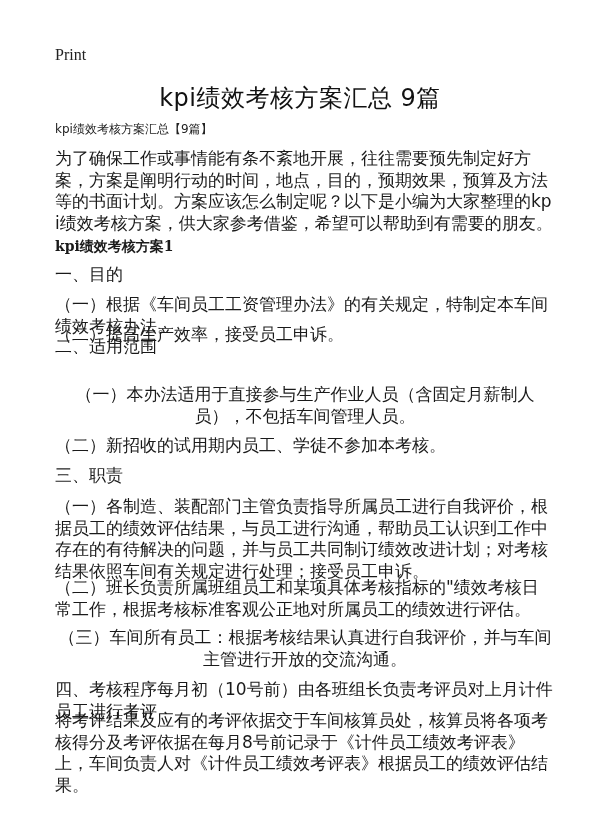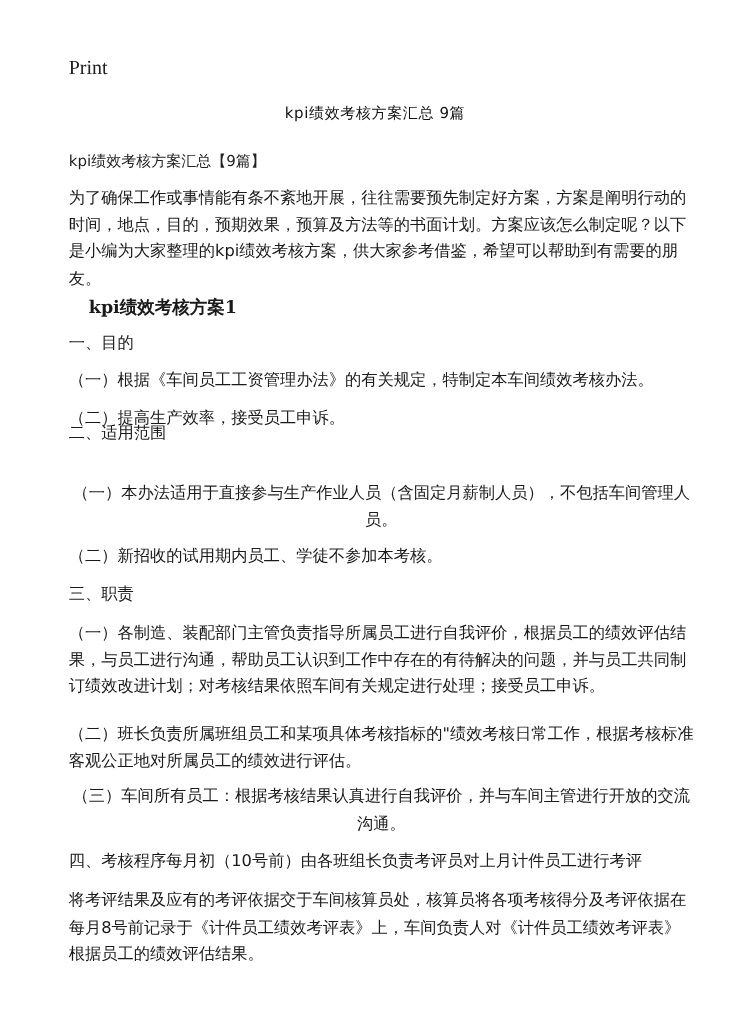--- a/index.html
+++ b/index.html
@@ -28,36 +28,36 @@
       font-family: "Liberation Serif", "DejaVu Serif", serif;
       font-size: 16px;
       color: #222;
     }
     .doc-title {
       position: absolute;
       top: 82px;
       left: 0;
       width: 490px;
       text-align: center;
-      font-size: 12px;
+      font-size: 24px;
       letter-spacing: 0.5px;
       color: #111;
     }
     .doc-subtitle {
       position: absolute;
       top: 121px;
       left: 0;
       font-size: 12px;
       color: #222;
     }
     .body-block {
       position: absolute;
       left: 0;
       width: 500px;
-      font-size: 13px;
+      font-size: 17px;
       line-height: 21.5px;
       color: #1a1a1a;
       white-space: normal;
       word-break: break-all;
     }
     .heading-bold {
       font-family: "DejaVu Serif", "Liberation Serif", serif;
       font-weight: bold;
       font-size: 14px;
     }
@@ -71,21 +71,21 @@
 <div class="page">
 
   <div class="print-label">Print</div>
 
   <div class="doc-title">kpi绩效考核方案汇总 9篇</div>
 
   <div class="doc-subtitle">kpi绩效考核方案汇总【9篇】</div>
 
   <div class="body-block" style="top:148px;">为了确保工作或事情能有条不紊地开展，往往需要预先制定好方案，方案是阐明行动的时间，地点，目的，预期效果，预算及方法等的书面计划。方案应该怎么制定呢？以下是小编为大家整理的kpi绩效考核方案，供大家参考借鉴，希望可以帮助到有需要的朋友。</div>
 
-  <div class="body-block heading-bold" style="top:236px;margin-left:16px;">kpi绩效考核方案1</div>
+  <div class="body-block heading-bold" style="top:236px;">kpi绩效考核方案1</div>
 
   <div class="body-block" style="top:264px;">一、目的</div>
   <div class="body-block indent-item" style="top:294px;">（一）根据《车间员工工资管理办法》的有关规定，特制定本车间绩效考核办法。</div>
   <div class="body-block indent-item" style="top:324px;">（二）提高生产效率，接受员工申诉。</div>
 
   <div class="body-block" style="top:336px;">二、适用范围</div>
   <div class="body-block indent-item" style="top:384px;text-align:center;">（一）本办法适用于直接参与生产作业人员（含固定月薪制人员），不包括车间管理人员。</div>
   <div class="body-block indent-item" style="top:435px;">（二）新招收的试用期内员工、学徒不参加本考核。</div>
 
   <div class="body-block" style="top:465px;">三、职责</div>

